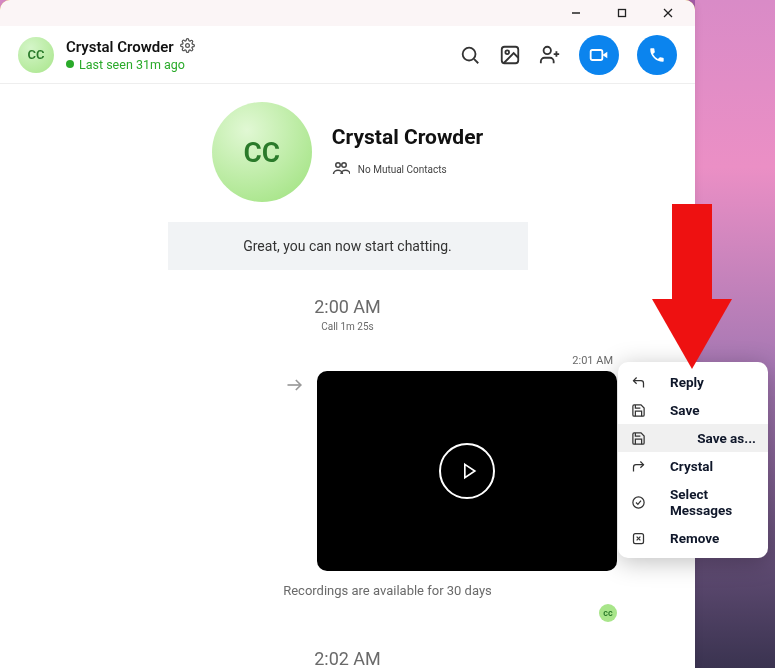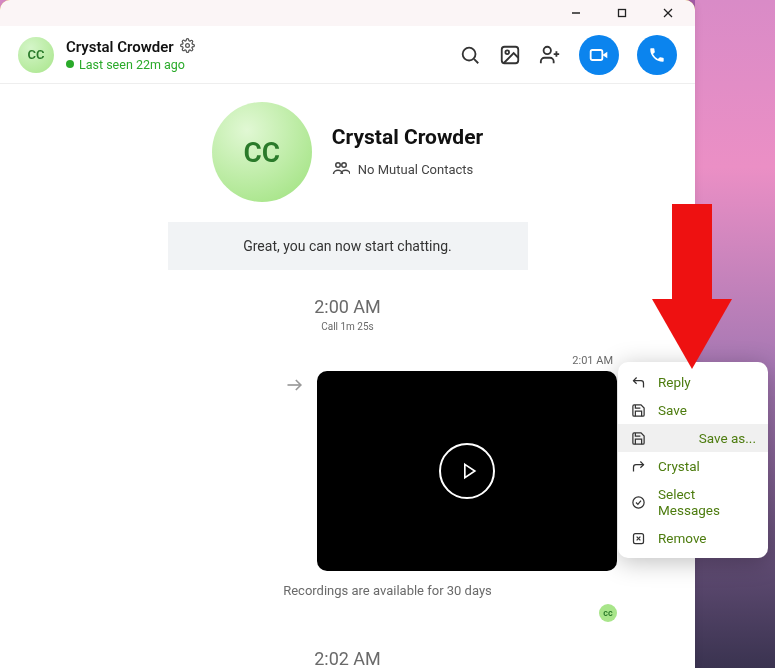--- a/index.html
+++ b/index.html
@@ -81,21 +81,21 @@
     align-items:center;
     gap:20px;
   }
   .big-avatar {
     width: 100px;height:100px;border-radius:50%;
     background: radial-gradient(circle at 35% 28%, #e1f8d4, #a8e58a 82%);
     display:flex;align-items:center;justify-content:center;
     font-weight:600;color:#2a7a2a;font-size:28px;
   }
   .profile-info .pname { font-weight:700; font-size:21px; color:#111; }
-  .profile-info .pmeta { display:flex;align-items:center;gap:8px; color:#444; font-size:13px; margin-top:10px; }
+  .profile-info .pmeta { display:flex;align-items:center;gap:8px; color:#444; font-size:10px; margin-top:10px; }
   .chip {
     margin: 20px auto 0;
     width: 360px;
     background:#f1f3f5;
     border-radius:0;
     padding:16px;
     text-align:center;
     color:#333;
     font-size:14px;
   }
@@ -134,23 +134,23 @@
     left:618px; top:362px;
     width:150px;
     background:#fff;
     border-radius:10px;
     box-shadow:0 4px 24px rgba(0,0,0,0.25);
     padding:6px 0;
     font-size:13.5px;
     z-index:20;
   }
   .ctx-item {
-    display:flex;align-items:center;gap:12px;
+    display:flex;align-items:center;gap:24px;
     padding:6px 12px;
-    cursor:pointer; color:#4d7c0f;
+    cursor:pointer; color:#0f172a;font-weight:bold;
   }
   .ctx-item.highlight { background:#f0f0f0;justify-content:space-between; }
   .ctx-item .ci-icon { width:16px;height:16px;flex:0 0 16px;color:#333; display:flex;align-items:center;justify-content:center; }
   .arrow {
     position:absolute;
     left:642px; top:204px;
     z-index:30;
     pointer-events:none;
   }
 </style>
@@ -187,21 +187,21 @@
         <span class="name">Crystal Crowder</span>
         <span style="color:#555">
           <svg width="15" height="15" viewBox="0 0 24 24" fill="none" stroke="currentColor" stroke-width="2">
               <circle cx="12" cy="12" r="3"></circle>
               <path d="M19.4 15a1.7 1.7 0 0 0 .34 1.87l.06.06a2 2 0 1 1-2.83 2.83l-.06-.06a1.7 1.7 0 0 0-1.87-.34 1.7 1.7 0 0 0-1 1.56V21a2 2 0 1 1-4 0v-.09a1.7 1.7 0 0 0-1-1.56 1.7 1.7 0 0 0-1.87.34l-.06.06a2 2 0 1 1-2.83-2.83l.06-.06a1.7 1.7 0 0 0 .34-1.87 1.7 1.7 0 0 0-1.56-1H3a2 2 0 1 1 0-4h.09a1.7 1.7 0 0 0 1.56-1 1.7 1.7 0 0 0-.34-1.87l-.06-.06a2 2 0 1 1 2.83-2.83l.06.06a1.7 1.7 0 0 0 1.87.34H9a1.7 1.7 0 0 0 1-1.56V3a2 2 0 1 1 4 0v.09a1.7 1.7 0 0 0 1 1.56 1.7 1.7 0 0 0 1.87-.34l.06-.06a2 2 0 1 1 2.83 2.83l-.06.06a1.7 1.7 0 0 0-.34 1.87V9a1.7 1.7 0 0 0 1.56 1H21a2 2 0 1 1 0 4h-.09a1.7 1.7 0 0 0-1.56 1z"></path>
             </svg>
         </span>
       </div>
       <div class="status-row">
         <span class="status-dot"></span>
-        <span>Last seen 22m ago</span>
+        <span>Last seen 31m ago</span>
       </div>
     </div>
     <div class="actions">
       <span class="icon-btn">
         <svg width="22" height="22" viewBox="0 0 24 24" fill="none" stroke="currentColor" stroke-width="2">
             <circle cx="11" cy="11" r="7"></circle>
             <line x1="21" y1="21" x2="16.5" y2="16.5"></line>
           </svg>
       </span>
       <span class="icon-btn">

